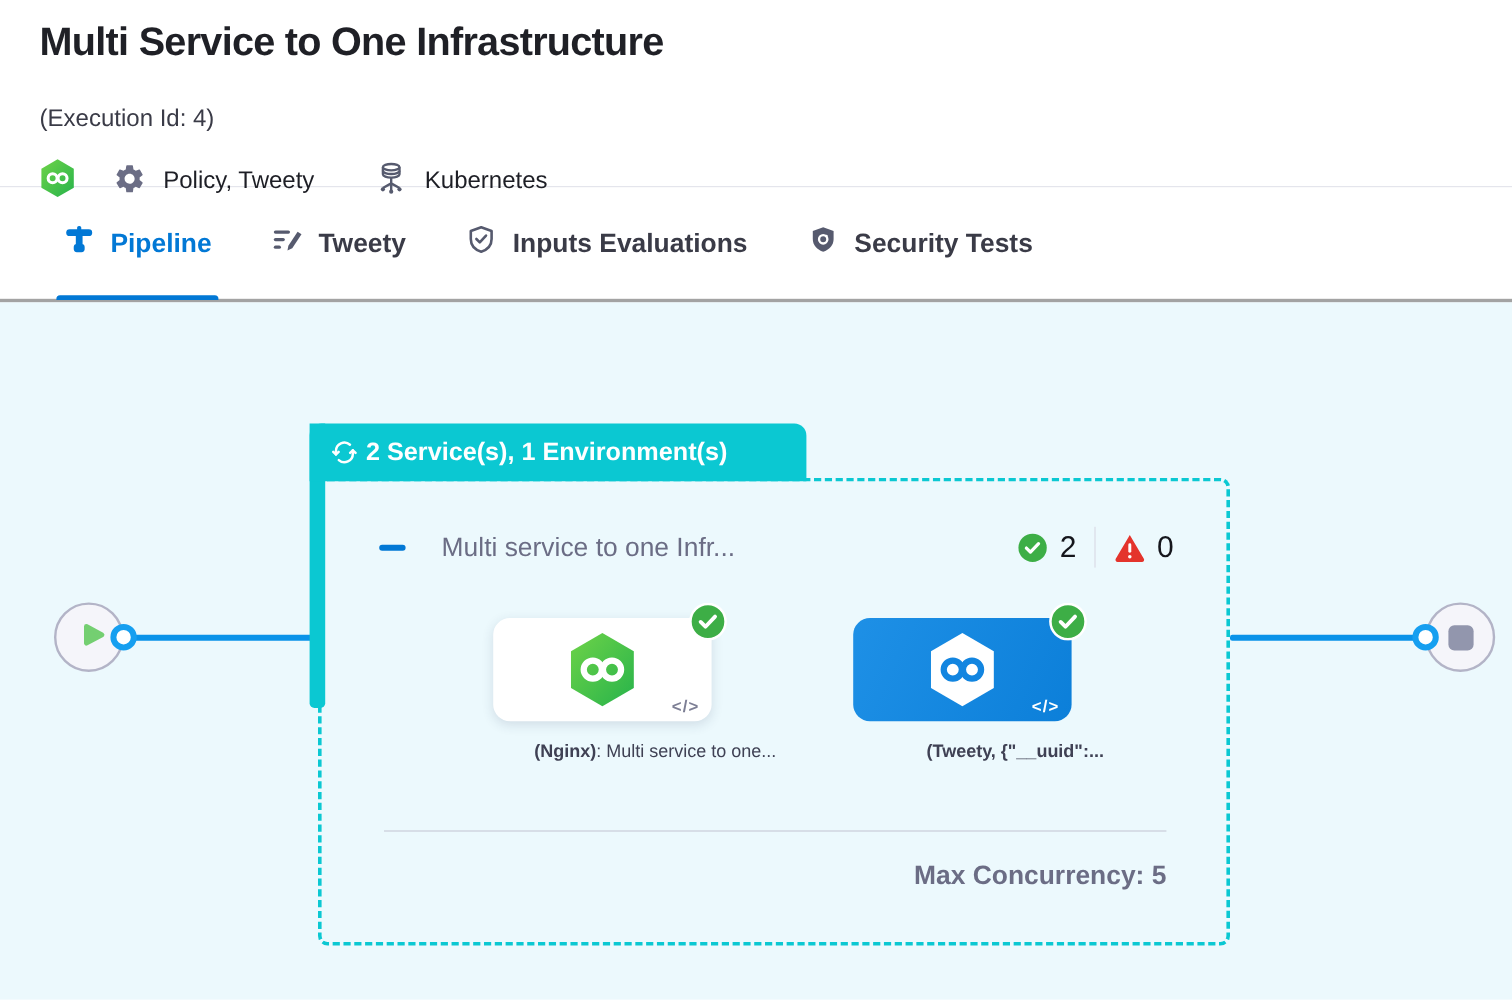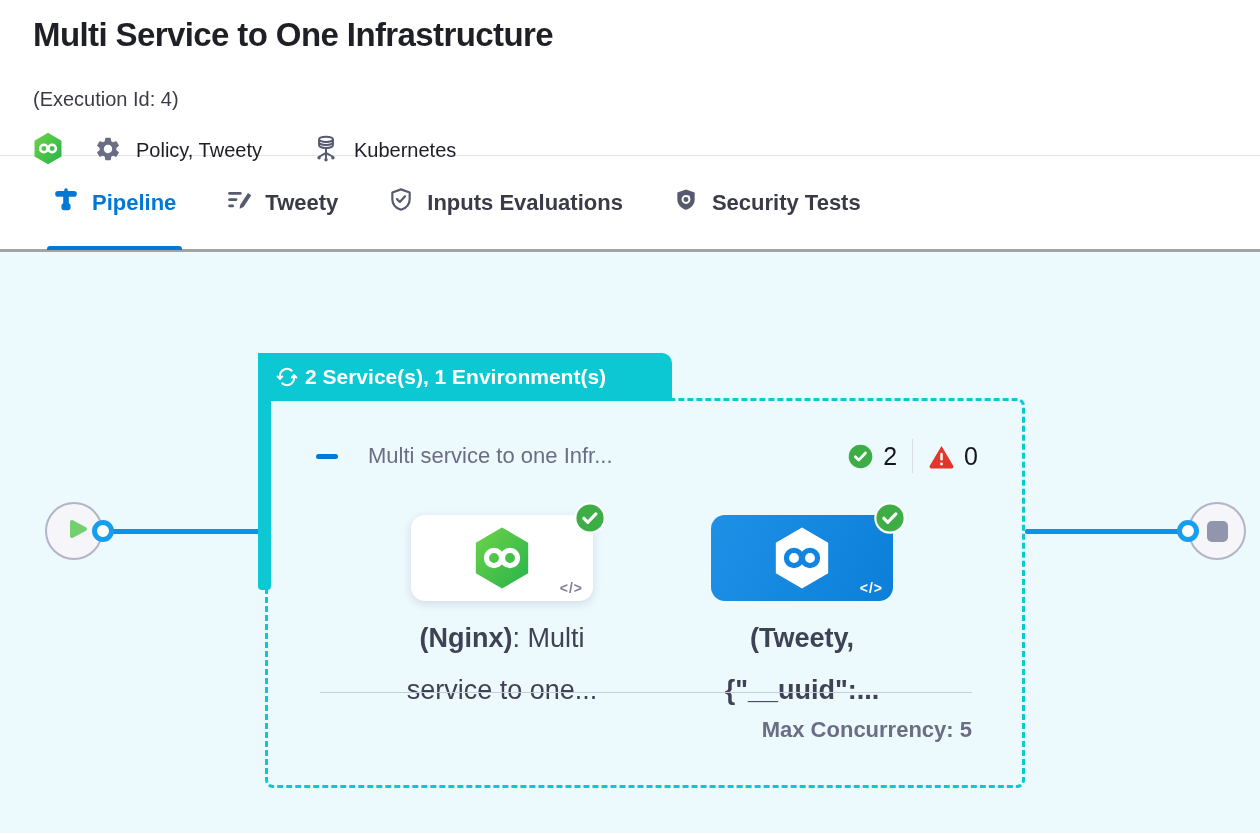--- a/index.html
+++ b/index.html
@@ -59,21 +59,21 @@
     display:flex; align-items:center; justify-content:center; cursor:pointer; }
   .svc-card.white { background:#fff; box-shadow:0 3px 10px rgba(40,60,90,0.14); }
   .svc-card.blue { background:linear-gradient(115deg,#1e90e6 0%,#0c7fd9 100%); }
   .code-glyph { position:absolute; right:10px; bottom:5px; font-size:14px;
     font-weight:700; letter-spacing:1px; }
   .white .code-glyph { color:#7d7f95; }
   .blue .code-glyph { color:#fff; }
   .check-badge { position:absolute; top:-13px; right:-13px; width:32px; height:32px; }
 
   .card-label { position:absolute; top:212px; width:230px; text-align:center;
-    font-size:27px; line-height:1.92; color:#3f4154; }
+    font-size:15px; line-height:1.92; color:#3f4154;margin-left:44px; }
   .card-label b { font-weight:700; }
 
   .stage-rule { position:absolute; left:52px; right:50px; top:291px; height:1px;
     background:#c9ccd9; }
   .max-conc { position:absolute; right:50px; top:316px; font-size:22px;
     font-weight:700; color:#6b6d85; }
 </style>
 </head>
 <body>
 

